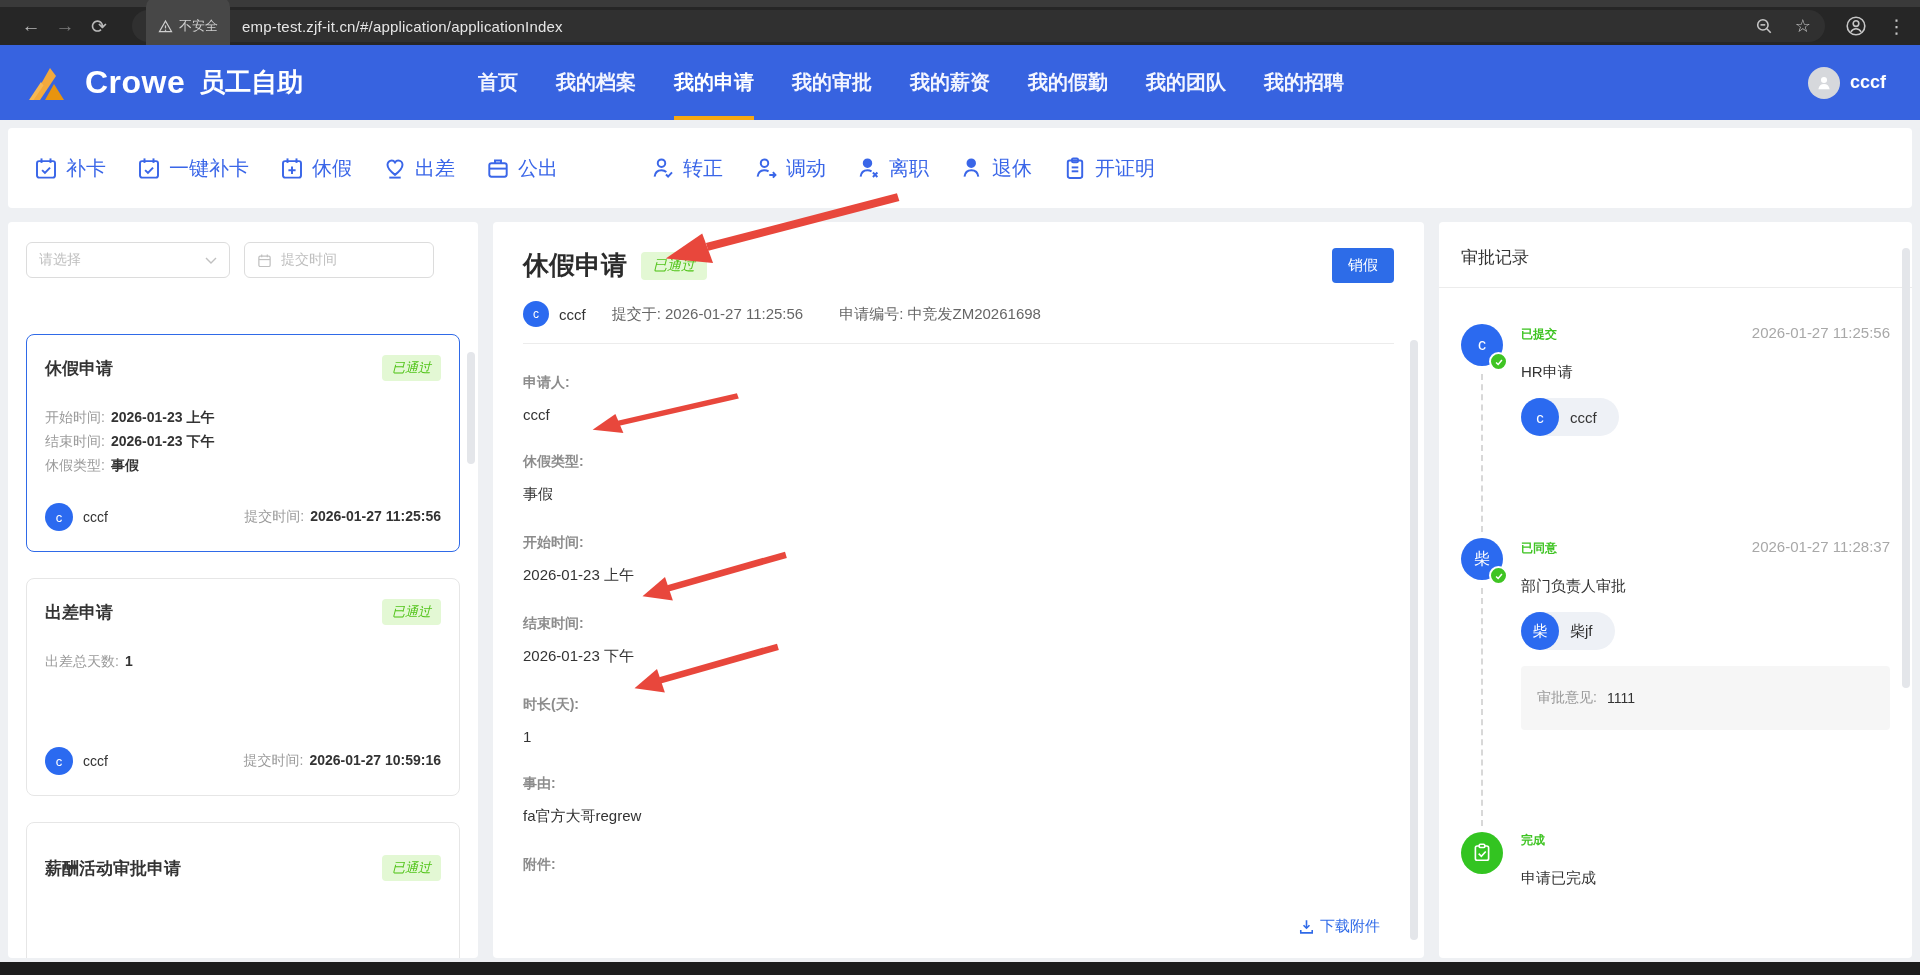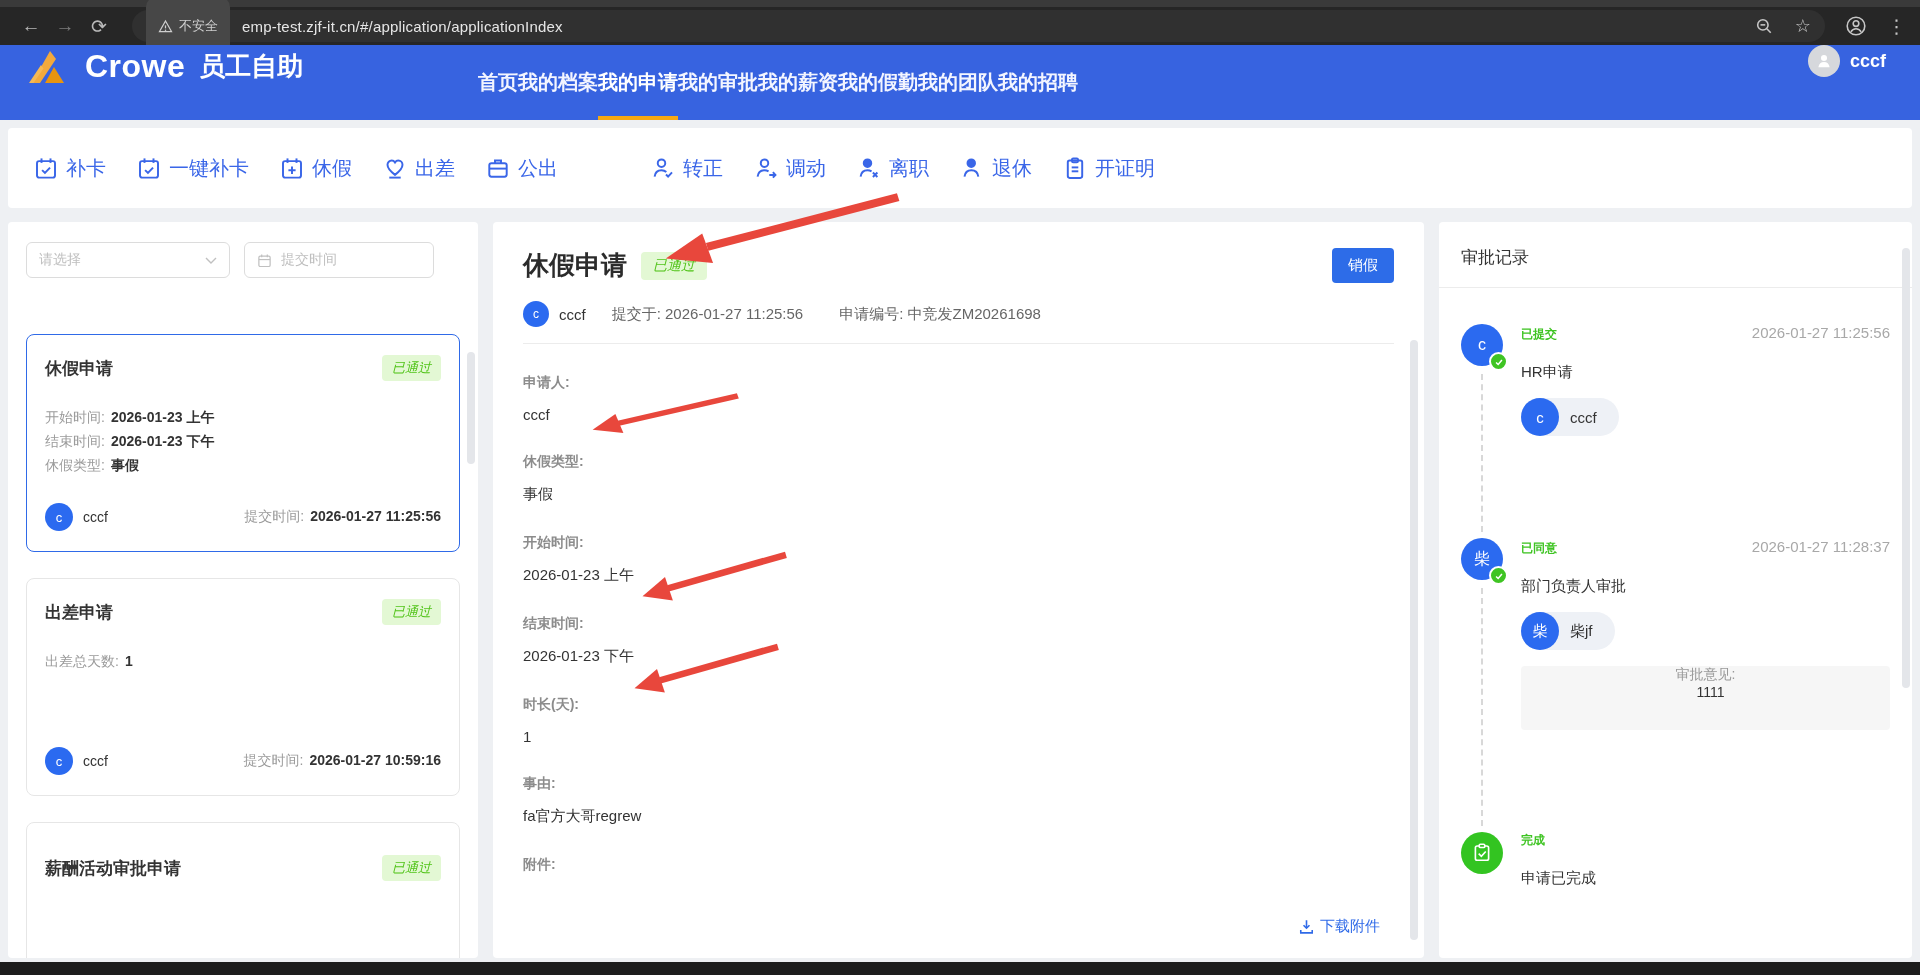--- a/index.html
+++ b/index.html
@@ -14,25 +14,25 @@
   .nav-glyph.dim { color:#7d7d7d; }
   .omnibox { flex:1; display:flex; align-items:center; height:32px; margin:0 16px; background:#303030; border-radius:16px; padding:0 14px; }
   .sec-chip { display:flex; align-items:center; gap:6px; background:#474747; border-radius:10px; padding:20px 12px; color:#cfcfcf; font-size:13px; }
   .url { color:#e6e6e6; font-size:15px; margin-left:12px; letter-spacing:.2px; }
   .omni-right { margin-left:auto; display:flex; align-items:center; gap:22px; color:#c6c6c6; }
   .browser-right { display:flex; align-items:center; gap:20px; color:#c6c6c6; margin-left:4px; }
   .star { font-size:18px; color:#c6c6c6; }
   .dots { font-size:19px; color:#c6c6c6; letter-spacing:0; }
 
   
-  .appbar { position:absolute; top:45px; left:0; right:0; height:75px; background:#3763e0; display:flex; align-items:flex-start; }
+  .appbar { position:absolute; top:45px; left:0; right:0; height:75px; background:#3763e0; display:flex; align-items:center; }
   .logo-wrap { display:flex; align-items:center; margin-left:26px; }
   .brand { color:#fff; font-size:32px; font-weight:600; letter-spacing:.5px; margin-left:13px; }
   .app-title { color:#fff; font-size:26px; font-weight:700; margin-left:14px; }
-  .topnav { position:absolute; left:478px; top:0; height:100%; display:flex; align-items:stretch; }
+  .topnav { position:absolute; left:478px; top:0; height:100%; display:flex; gap:38px; align-items:stretch; }
   .topnav-item { position:relative; display:flex; align-items:center; color:#f3f5ff; font-size:20px; font-weight:600; cursor:pointer; }
   .topnav-item.active { color:#fff; }
   .topnav-item.active::after { content:""; position:absolute; left:0; right:0; bottom:0; height:4px; background:#f6a812; }
   .userbox { position:absolute; right:34px; display:flex; align-items:center; gap:10px; }
   .user-avatar { width:32px; height:32px; border-radius:50%; background:#d6d8dc; display:flex; align-items:center; justify-content:center; }
   .user-name { color:#fff; font-size:18px; font-weight:700; }
 
   
   .quickbar { position:absolute; top:128px; left:8px; right:8px; height:80px; background:#fff; border-radius:4px; display:flex; align-items:center; padding:0 26px; gap:31px; }
   .qaction { display:flex; align-items:center; gap:8px; color:#3a66e8; font-size:20px; cursor:pointer; white-space:nowrap; }
@@ -94,21 +94,21 @@
   .s-avatar { position:absolute; left:0; top:0; width:42px; height:42px; border-radius:50%; background:#2b6af0; color:#fff; display:flex; align-items:center; justify-content:center; font-size:16px; }
   .s-avatar.final { background:#33c421; }
   .s-check { position:absolute; right:-5px; bottom:-5px; width:19px; height:19px; border-radius:50%; background:#3fc423; border:2px solid #fff; display:flex; align-items:center; justify-content:center; }
   .s-headrow { display:flex; justify-content:space-between; align-items:baseline; }
   .s-status { color:#3fc423; font-size:12px; font-weight:700; }
   .s-time { color:#a8a8a8; font-size:15px; }
   .s-node { margin-top:20px; font-size:15px; color:#333; }
   .s-pill { margin-top:16px; display:inline-flex; align-items:center; background:#eef1f6; border-radius:19px; padding-right:22px; height:38px; }
   .s-pill .avatar { width:38px; height:38px; font-size:15px; }
   .s-pill .pill-name { margin-left:11px; font-size:15px; color:#333; }
-  .s-comment { margin-top:16px; background:#f6f6f6; border-radius:4px; height:64px; display:flex; align-items:center; padding:0 16px; font-size:14px;flex-direction:column; }
+  .s-comment { margin-top:16px; background:#f6f6f6; border-radius:4px; height:64px; display:flex; align-items:center; padding:0 16px; font-size:14px; }
   .s-comment .c-label { color:#999; }
   .s-comment .c-value { color:#333; margin-left:10px; }
 
   
   .arrow { position:absolute; z-index:6; pointer-events:none; }
 
   .taskbar { position:absolute; left:0; right:0; bottom:0; height:13px; background:#1d1d1d; }
 </style>
 </head>
 <body>

